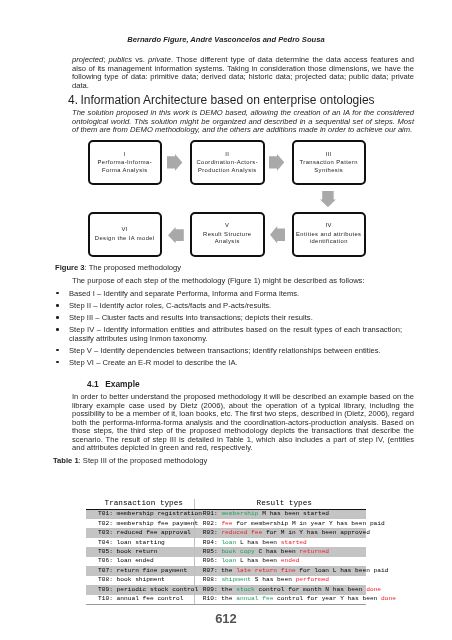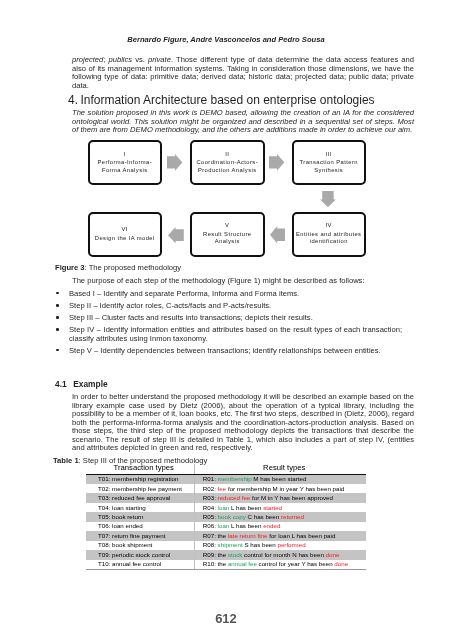--- a/index.html
+++ b/index.html
@@ -12,21 +12,21 @@
 
   .para{position:absolute;left:44px;width:342px;font-size:7.6px;line-height:8.5px;
         text-align:justify;word-spacing:0.06px;margin-left:28px;}
   .para i{font-style:italic;}
 
   .h2{position:absolute;left:68px;width:342px;font-size:12px;font-weight:normal;
       line-height:10px;}
   .h2 .num{display:inline-block;width:12.4px;}
   .h3{position:absolute;left:55px;width:342px;font-size:8.4px;font-weight:bold;
       line-height:9px;}
-  .h3 .num{display:inline-block;width:18.2px;}
+  .h3 .num{display:inline-block;width:18.2px;margin-left:32px;}
 
   
   .fig{position:absolute;left:55px;top:140.3px;width:342px;height:118px;}
   .fbox{position:absolute;box-sizing:border-box;border:2px solid #101010;
         border-radius:5px;background:#fff;display:flex;flex-direction:column;
         align-items:center;justify-content:center;text-align:center;
         font-size:5.8px;line-height:7.2px;letter-spacing:0.42px;color:#1a1a1a;}
   .fbox .rn{margin-bottom:2.8px;line-height:5px;}
   .arw{position:absolute;}
   .figcap{position:absolute;left:55px;width:342px;font-size:7.6px;line-height:8.5px;}
@@ -35,22 +35,22 @@
   
   .blist{position:absolute;left:55px;width:347px;font-size:7.6px;line-height:8.4px;}
   .bli{position:relative;padding-left:14px;margin-bottom:3.7px;text-align:justify;
        word-spacing:0.06px;}
   .bli .dot{position:absolute;left:1.2px;top:2.05px;width:2.5px;height:2.5px;
             border-radius:50%;background:#231f20;font-size:0;line-height:0;}
 
   
   .tcap{position:absolute;left:53px;width:342px;font-size:7.6px;line-height:8.5px;}
   .tcap b{font-weight:bold;}
-  table.t1{position:absolute;left:86px;top:464px;width:280px;border-collapse:collapse;table-layout:fixed;
-           font-family:Liberation Sans, sans-serif;font-size:6.2px;color:#000;}
+  table.t1{position:absolute;left:86px;top:499px;width:280px;border-collapse:collapse;table-layout:fixed;
+           font-family:Liberation Mono, monospace;font-size:6.2px;color:#000;}
   table.t1 th,table.t1 td{box-sizing:border-box;}
   table.t1 th{font-weight:normal;font-size:7.7px;text-align:center;
               padding:0 0 1.6px 8px;border-bottom:1.9px solid #111;line-height:8.4px;}
   table.t1 th.c1{width:108px;border-right:0.5px solid #c0c0c0;}
   table.t1 td{padding:0 2px;height:9.46px;line-height:8px;vertical-align:middle;
               white-space:nowrap;}
   table.t1 td.c1{text-align:left;padding-left:12px;border-right:0.5px solid #c0c0c0;}
   table.t1 td.c2{text-align:left;padding-left:8.3px;}
   table.t1 tr.alt td{background:#c4c4c4;}
   table.t1 tr.last td{border-bottom:0.6px solid #9a9a9a;}
@@ -123,20 +123,21 @@
   <div class="figcap" id="figcap" style="top:264.2px;"><b>Figure 3</b><span>: The proposed methodology</span></div>
 
   <div class="para" id="p-steps-lead" style="top:276.6px;">The purpose of each step of the methodology (Figure 1) might be described as follows:</div>
 
   <div class="blist" id="steps" style="top:289.9px;">
       <div class="bli"><span class="dot">•</span><span>Based I – Identify and separate Performa, Informa and Forma items.</span></div>
       <div class="bli"><span class="dot">•</span><span>Step II – Identify actor roles, C-acts/facts and P-acts/results.</span></div>
       <div class="bli"><span class="dot">•</span><span>Step III – Cluster facts and results into transactions; depicts their results.</span></div>
       <div class="bli"><span class="dot">•</span><span>Step IV – Identify information entities and attributes based on the result types of each transaction; classify attributes using Inmon taxonomy.</span></div>
       <div class="bli"><span class="dot">•</span><span>Step V – Identify dependencies between transactions; identify relationships between entities.</span></div>
+      <div class="bli"><span class="dot">•</span><span>Step VI – Create an E-R model to describe the IA.</span></div>
     </div>
 
   <div class="h3" id="h-sec41" style="top:379.6px;"><span class="num">4.1</span><span>Example</span></div>
 
   <div class="para" id="p-sec41" style="top:393.0px;">In order to better understand the proposed methodology it will be described an example based on the library example case used by Dietz (2006), about the operation of a typical library, including the possibility to be a member of it, loan books, etc. The first two steps, described in (Dietz, 2006), regard both the performa-informa-forma analysis and the coordination-actors-production analysis. Based on those steps, the third step of the proposed methodology depicts the transactions that describe the scenario. The result of step III is detailed in Table 1, which also includes a part of step IV, (entities and attributes depicted in green and red, respectively.</div>
 
   <div class="tcap" id="tabcap" style="top:456.5px;"><b>Table 1</b><span>: Step III of the proposed methodology</span></div>
 
   <table class="t1">
     <thead>

